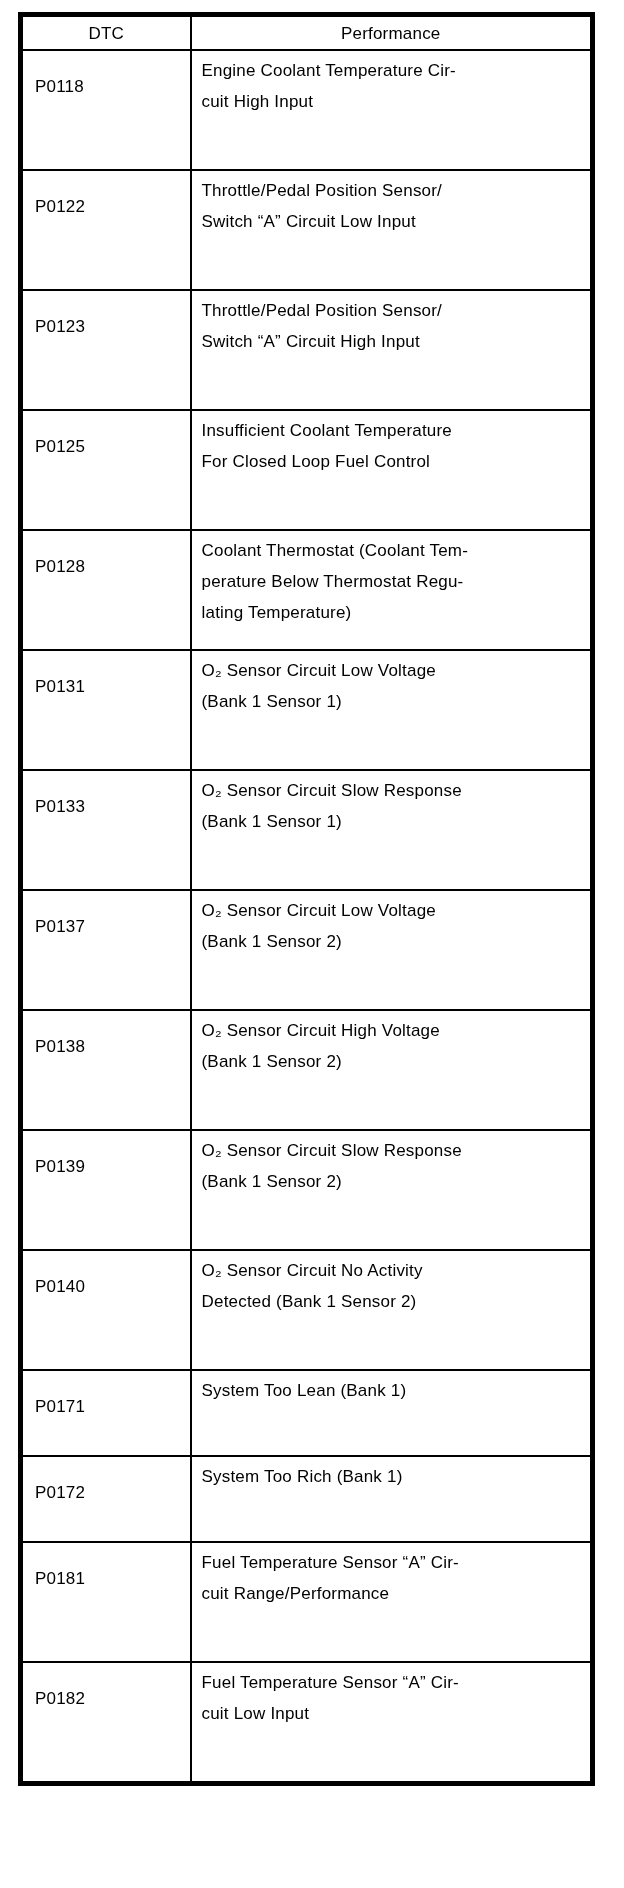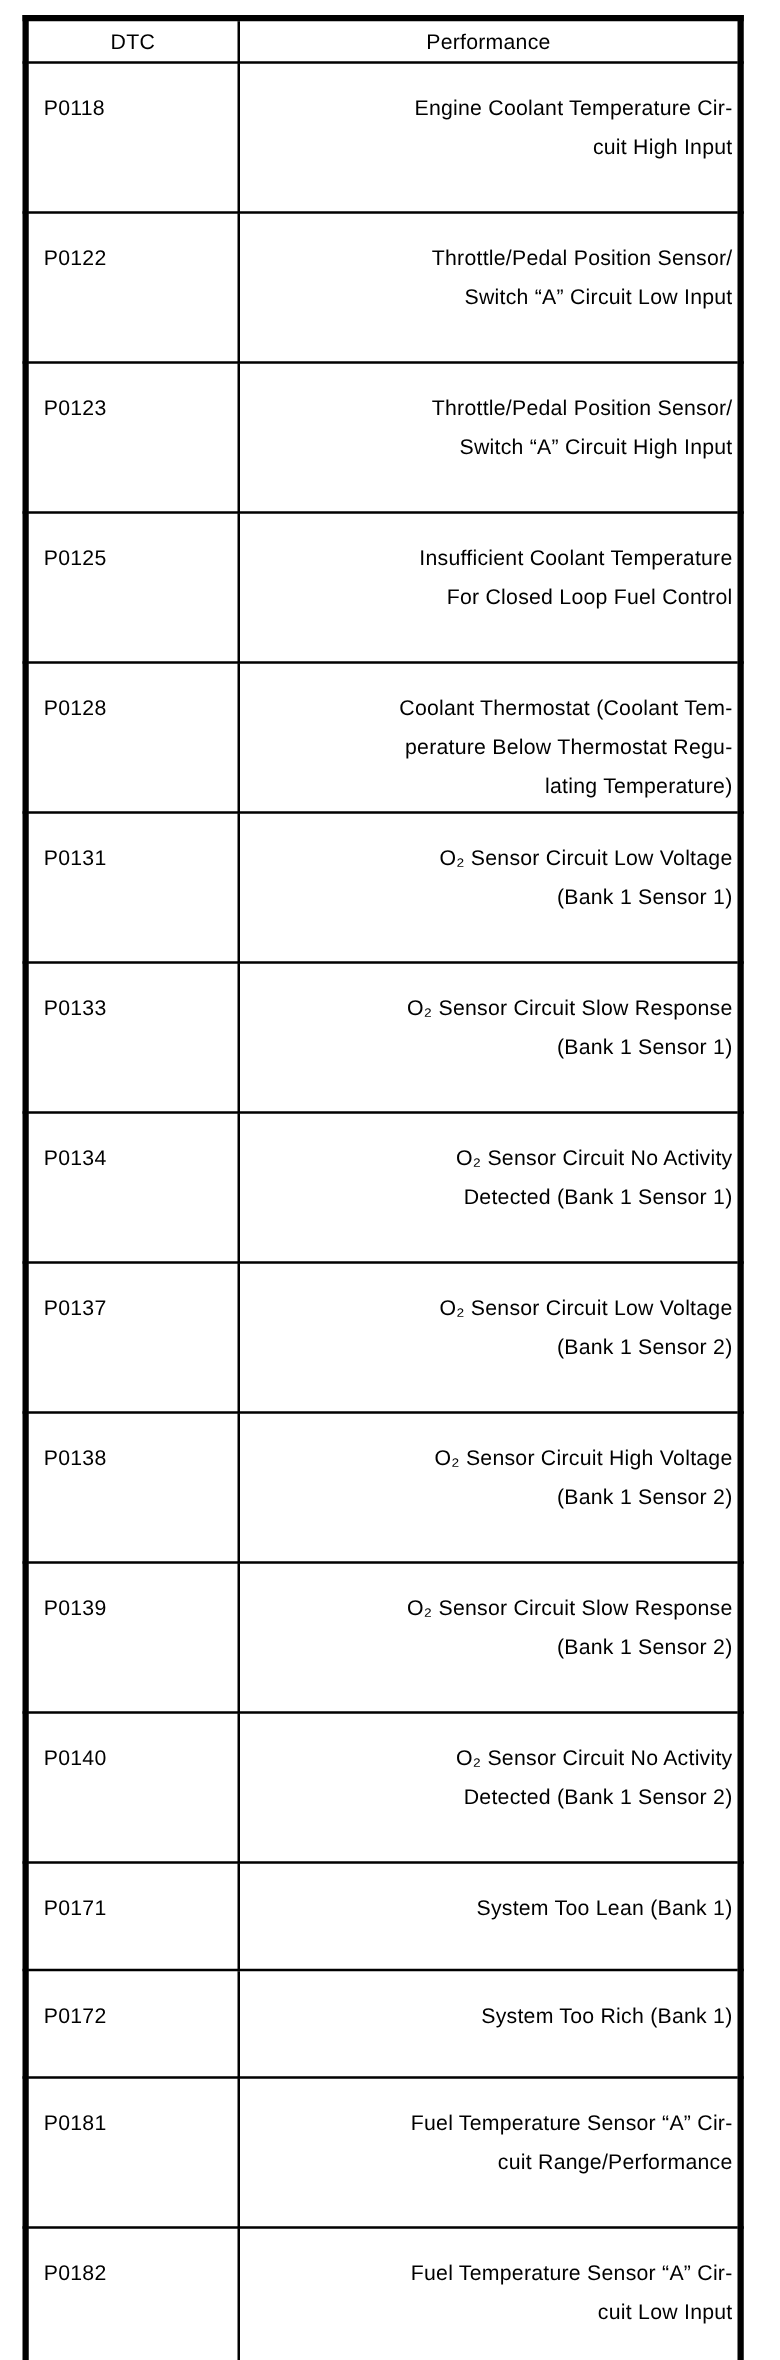--- a/index.html
+++ b/index.html
@@ -47,23 +47,22 @@
   td.dtc-cell {
     height: 98px;
     padding: 20px 6px 0 12px;
   }
   tr.short td.dtc-cell,
   tr.short td.desc-cell {
     height: 64px;
   }
   td.desc-cell {
     height: 98px;
-    padding: 20px 4px 0 10px;
+    padding: 4px 4px 0 10px;
     white-space: pre-line;
-    text-align: right;
   }
 </style>
 </head>
 <body>
 
 <div class="table-wrap">
   <table class="dtc-table">
     <colgroup>
       <col class="col-dtc">
       <col class="col-desc">
@@ -105,25 +104,20 @@
           <td class="dtc-cell">P0131</td>
           <td class="desc-cell">O₂ Sensor Circuit Low Voltage
 (Bank 1 Sensor 1)</td>
         </tr>
         <tr>
           <td class="dtc-cell">P0133</td>
           <td class="desc-cell">O₂ Sensor Circuit Slow Response
 (Bank 1 Sensor 1)</td>
         </tr>
         <tr>
-          <td class="dtc-cell">P0134</td>
-          <td class="desc-cell">O₂ Sensor Circuit No Activity
-Detected (Bank 1 Sensor 1)</td>
-        </tr>
-        <tr>
           <td class="dtc-cell">P0137</td>
           <td class="desc-cell">O₂ Sensor Circuit Low Voltage
 (Bank 1 Sensor 2)</td>
         </tr>
         <tr>
           <td class="dtc-cell">P0138</td>
           <td class="desc-cell">O₂ Sensor Circuit High Voltage
 (Bank 1 Sensor 2)</td>
         </tr>
         <tr>

